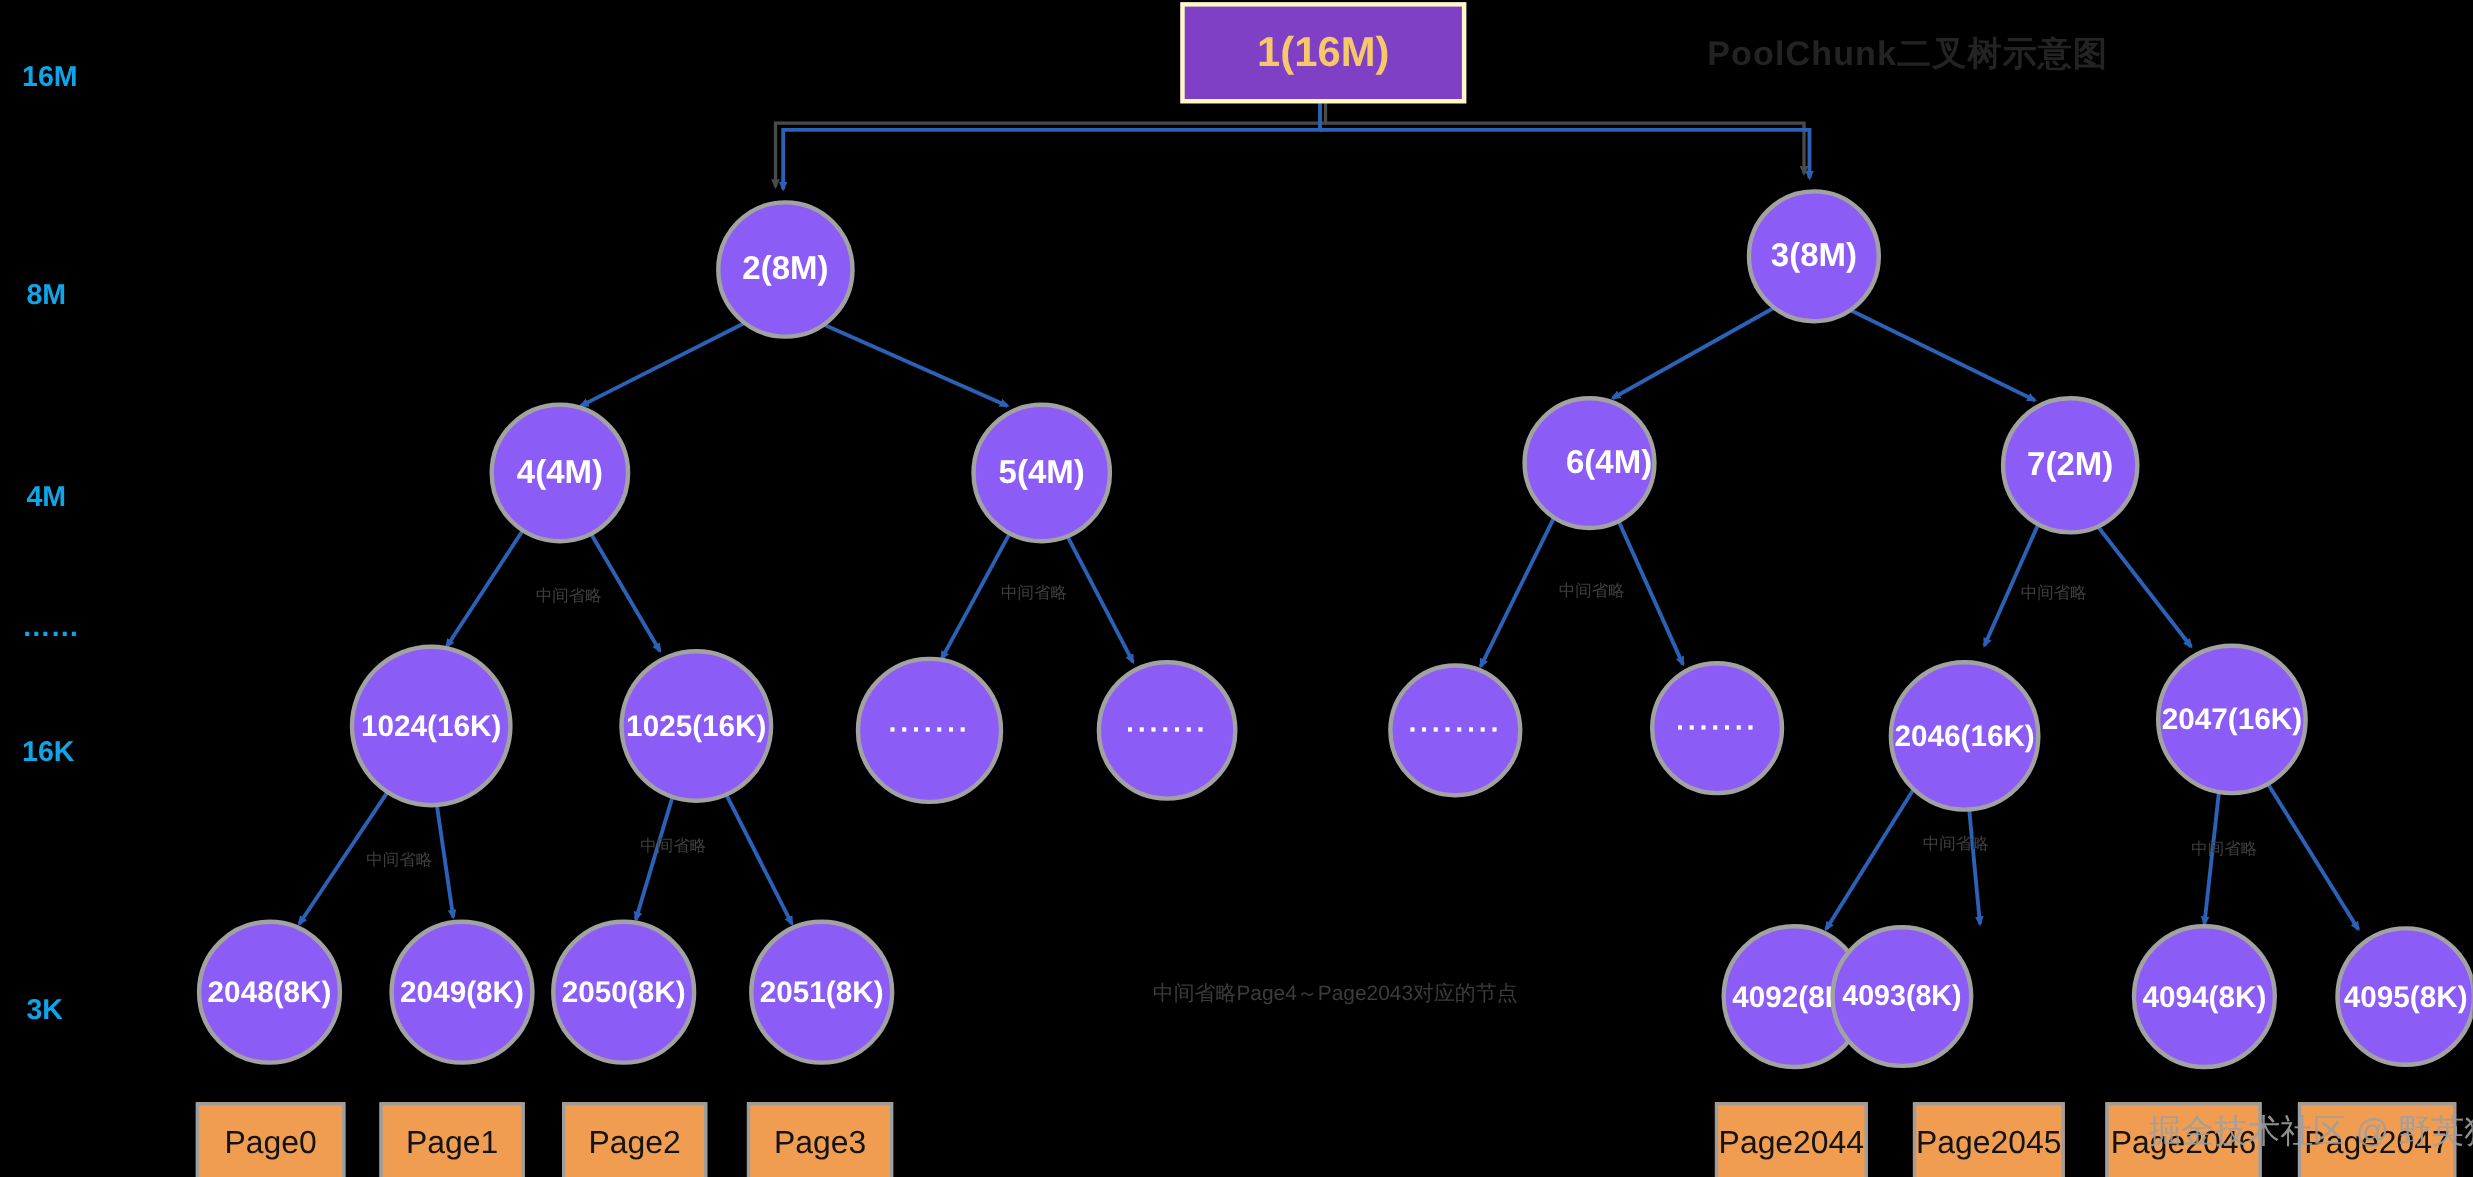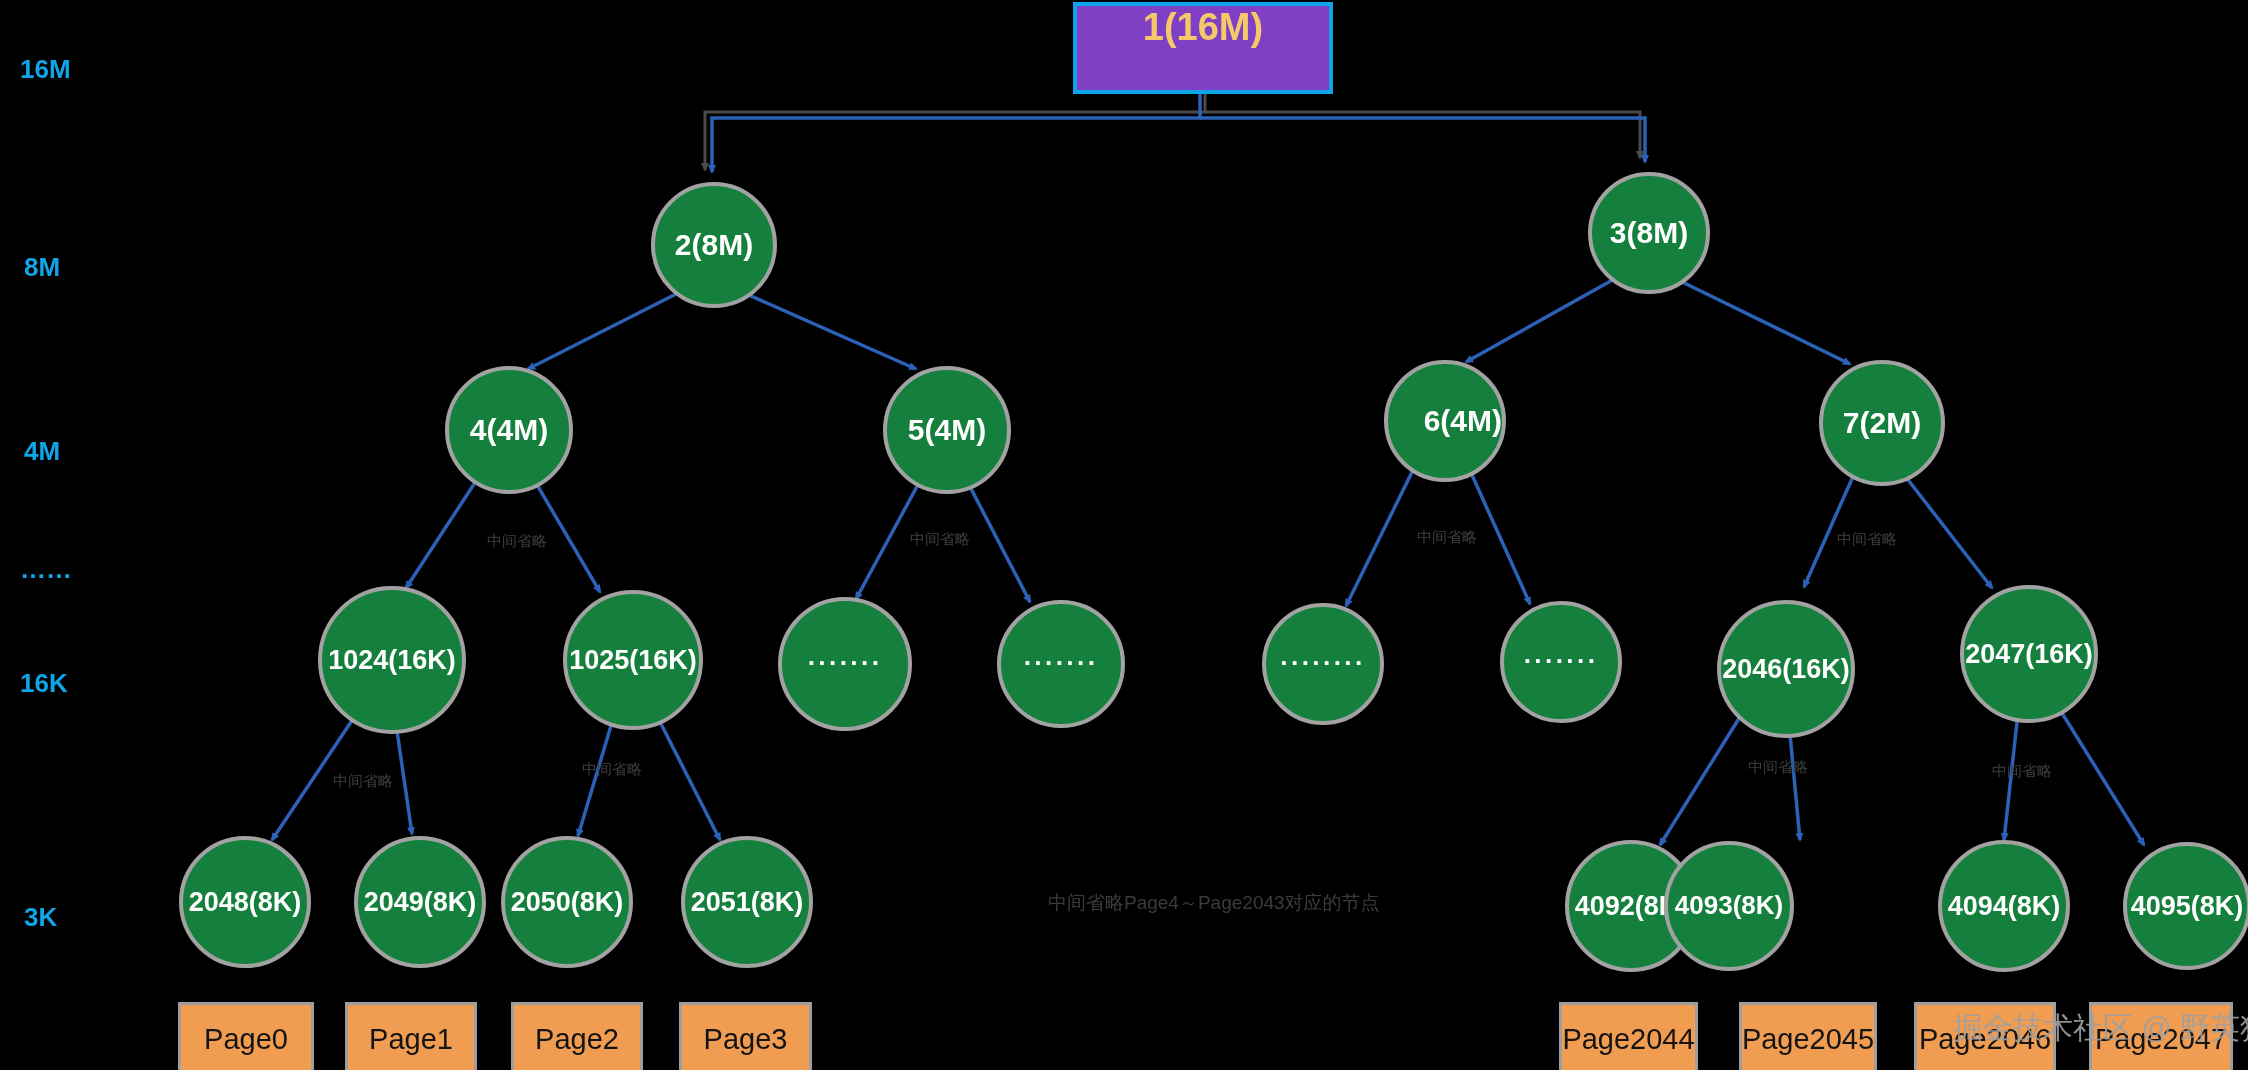--- a/index.html
+++ b/index.html
@@ -4,28 +4,28 @@
 <style>
   html,body{margin:0;padding:0;background:#000;}
   body{
     width:2248px;height:1070px;position:relative;overflow:hidden;
     font-family:"Liberation Sans", sans-serif;
   }
   #canvas{position:absolute;inset:0;width:2248px;height:1070px;background:#000;}
   #edges{position:absolute;left:0;top:0;z-index:1;}
   .node{
     position:absolute;z-index:2;border-radius:50%;
-    background:#15803d;border:4px solid #a2a2a2;
+    background:#8b5cf6;border:4px solid #a2a2a2;
     display:flex;align-items:center;justify-content:center;
     color:#fff;font-weight:600;text-align:center;line-height:1.05;
   }
   .dots{letter-spacing:2px;font-weight:700;}
   #root-box{
-    position:absolute;z-index:2;background:#8040c6;border:4px solid #0ea5e9;
-    display:flex;align-items:flex-start;justify-content:center;
+    position:absolute;z-index:2;background:#8040c6;border:4px solid #fef9c3;
+    display:flex;align-items:center;justify-content:center;
     color:#f5c869;font-weight:700;font-size:38px;
   }
   .page{
     position:absolute;z-index:2;background:#f09d52;border:3px solid #9e9e9e;
     display:flex;align-items:center;justify-content:center;
     color:#141414;font-size:29px;
   }
   .depth-label{position:absolute;z-index:2;color:#0ea5e9;font-size:26px;font-weight:600;margin-top:40px;}
   .edge-note{position:absolute;z-index:3;color:#3f3f3f;font-size:15px;transform:translateX(-50%);white-space:nowrap;}
   #diagram-title{position:absolute;z-index:2;color:#232323;font-size:31px;font-weight:600;letter-spacing:1px;white-space:nowrap;}
@@ -70,20 +70,21 @@
         <line x1="1788" y1="713" x2="1800" y2="840" stroke="#2b62b8" stroke-width="3.5" marker-end="url(#arrow-blue)"></line>
         <line x1="2018" y1="713" x2="2004" y2="840" stroke="#2b62b8" stroke-width="3.5" marker-end="url(#arrow-blue)"></line>
         <line x1="2057" y1="705" x2="2144" y2="845" stroke="#2b62b8" stroke-width="3.5" marker-end="url(#arrow-blue)"></line>
       </g>
   </svg>
 
   <div id="root-box" style="left: 1073px; top: 2px; width: 252px; height: 84px;">
     <span>1(16M)</span>
   </div>
 
+  <div id="diagram-title" style="left: 1552px; top: 28px;">PoolChunk二叉树示意图</div>
   <div id="bottom-note" style="left: 1048px; top: 890px;">中间省略Page4～Page2043对应的节点</div>
   <div id="watermark" style="left: 1953px; top: 1008px;">掘金技术社区 @ 野英狼</div>
 
   <div id="nodes-container">
       <div class="node" style="left: 651px; top: 182px; width: 118px; height: 118px; font-size: 30px;">
         <span>2(8M)</span>
       </div>
       <div class="node" style="left: 1588px; top: 172px; width: 114px; height: 114px; font-size: 30px;">
         <span>3(8M)</span>
       </div>

